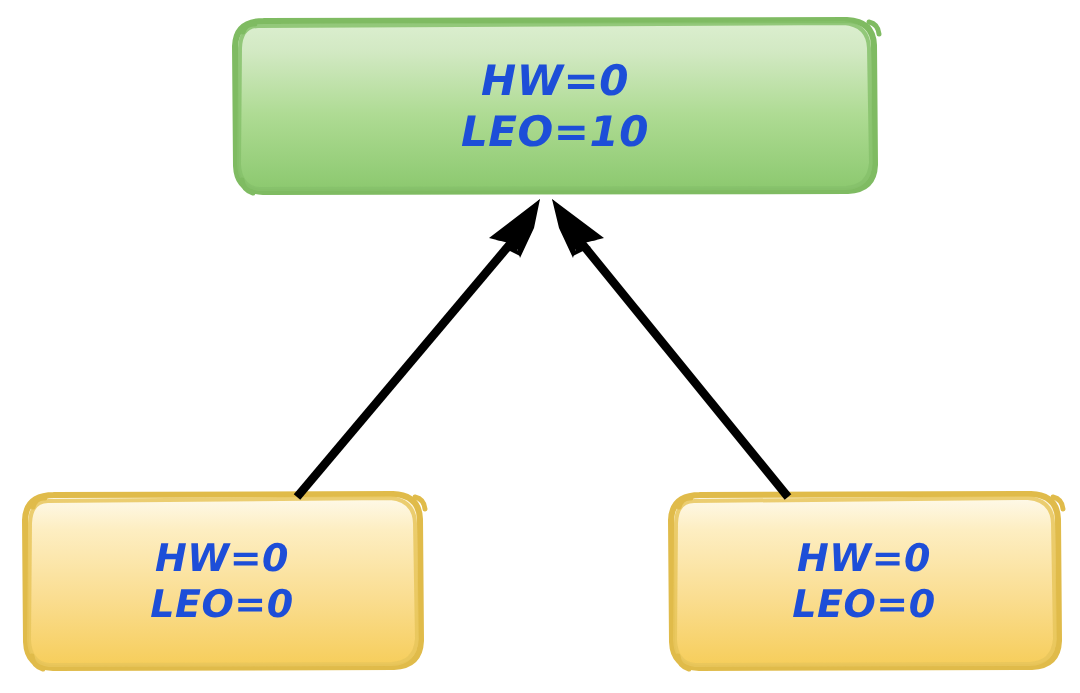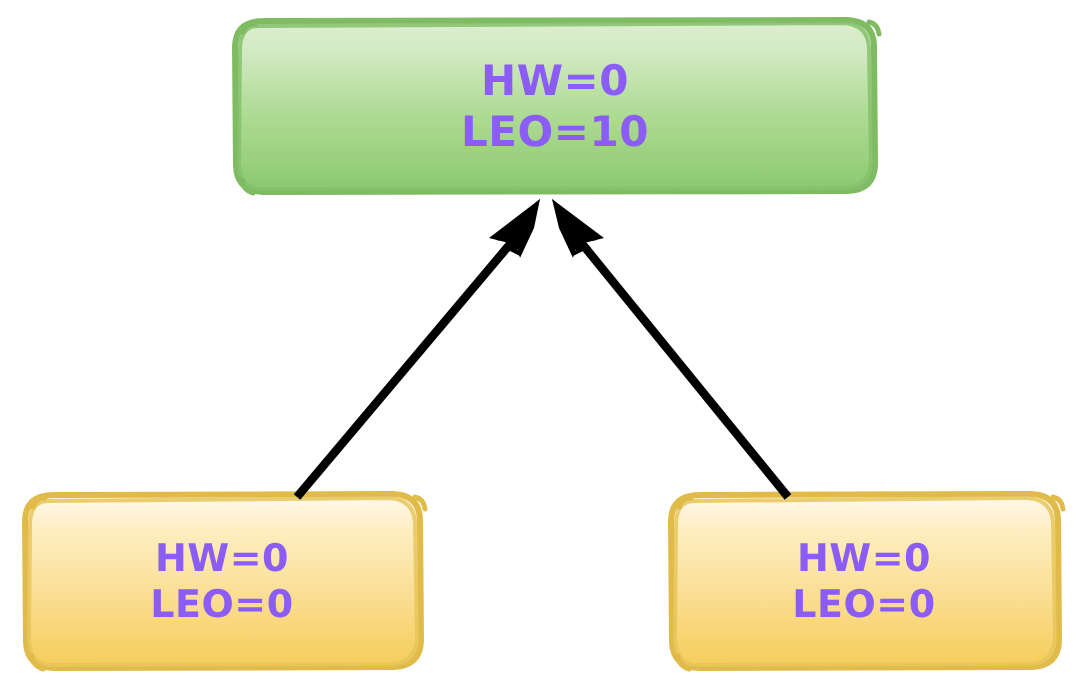--- a/index.html
+++ b/index.html
@@ -37,27 +37,28 @@
     position: absolute;
     inset: 0;
     width: 100%;
     height: 100%;
   }
 
   .node-label {
     position: relative;
     z-index: 3;
     text-align: center;
-    color: #8b5cf6;
+    color: #1d4ed8;
     font-family: "DejaVu Sans", sans-serif;
     font-weight: 700;
     letter-spacing: 0.5px;
     line-height: 1.22;
     text-rendering: geometricPrecision;
     white-space: pre;
+    font-style: italic;
   }
 
   
   #node-root {
     left: 228px;
     top: 12px;
     width: 654px;
     height: 188px;
   }
   #node-root .node-label {

